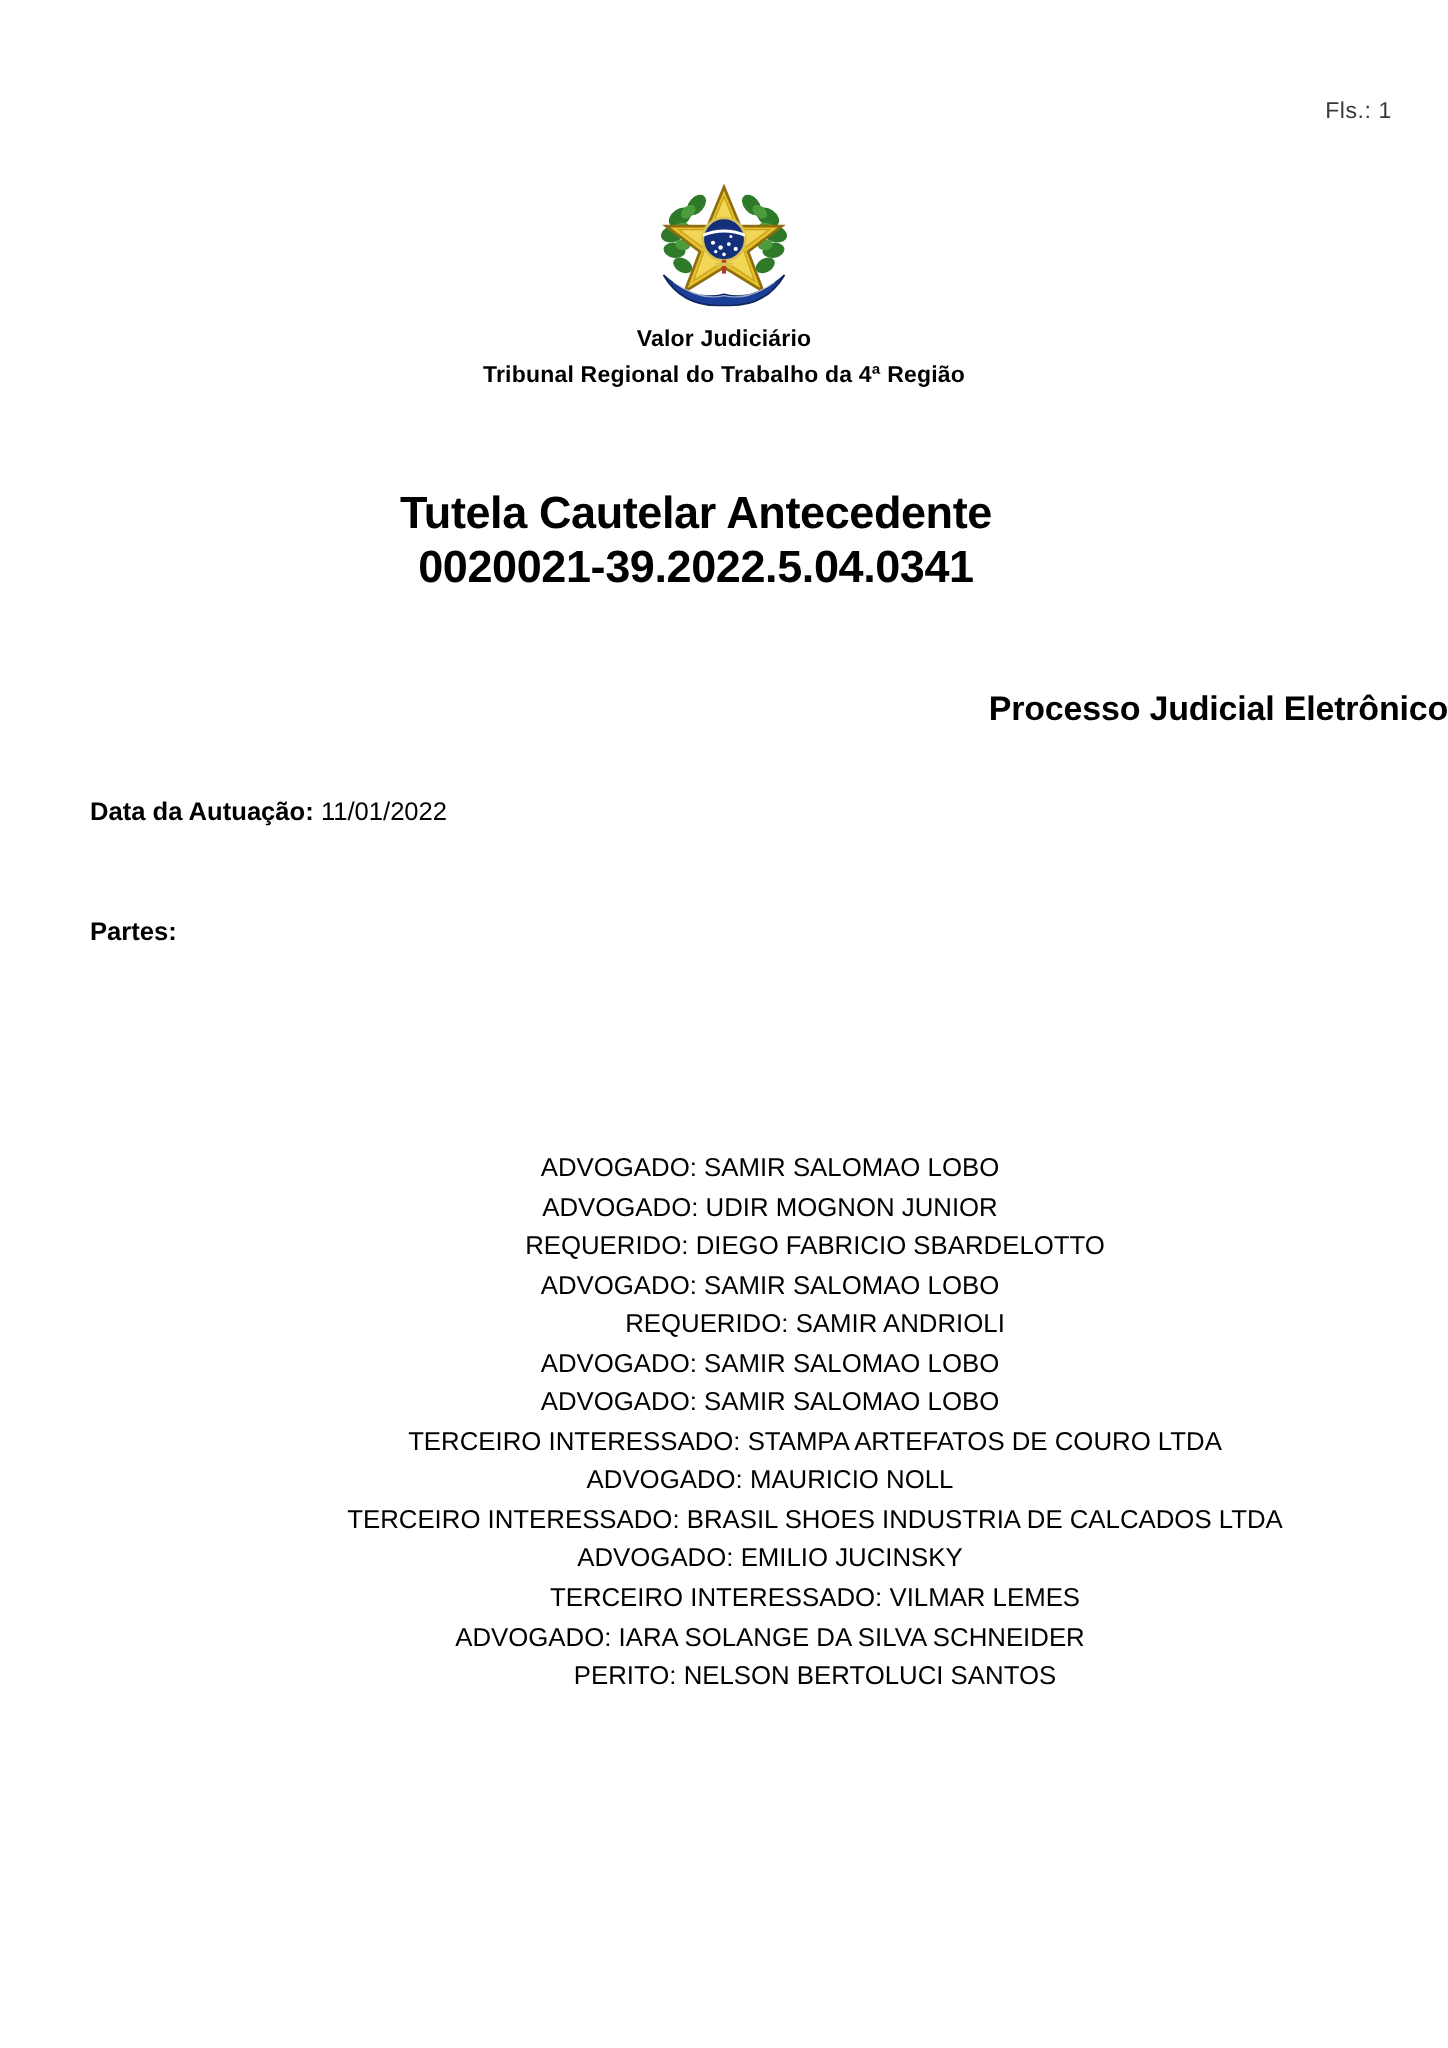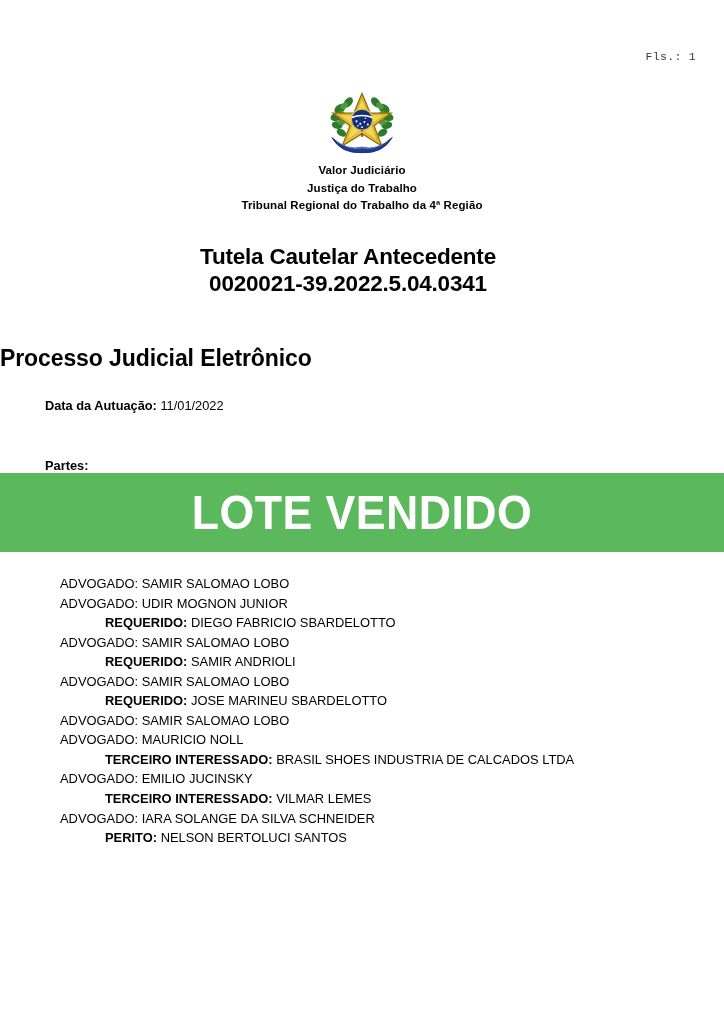--- a/index.html
+++ b/index.html
@@ -18,21 +18,21 @@
     height: 1024px;
     background: #ffffff;
     overflow: hidden;
   }
 
   
   .folio {
     position: absolute;
     top: 50px;
     right: 28px;
-    font-family: Liberation Mono, monospace;
+    font-family: Liberation Sans, sans-serif;
     font-size: 11.5px;
     color: #3a3a3a;
     letter-spacing: 0.3px;
     white-space: nowrap;
   }
 
   
   .crest-wrap {
     position: absolute;
     top: 88px;
@@ -76,22 +76,22 @@
     line-height: 27px;
     letter-spacing: -0.2px;
   }
 
   
   .system-name {
     position: absolute;
     top: 345px;
     left: 0;
     width: 724px;
-    text-align: left;
-    font-size: 23px;
+    text-align: right;
+    font-size: 17px;
     font-weight: bold;
     letter-spacing: -0.1px;
   }
 
   
   .meta {
     position: absolute;
     top: 396px;
     left: 45px;
     width: 640px;
@@ -118,23 +118,24 @@
   .parties-list {
     position: absolute;
     top: 574px;
     left: 60px;
     width: 650px;
   }
   .party-row {
     font-size: 12.9px;
     line-height: 19.55px;
     white-space: nowrap;
+    text-align: center;
   }
   .party-role { font-weight: normal; }
-  .party-row.bold-role .party-role { font-weight: bold; padding-left: 45px; }
+  .party-row.bold-role .party-role { font-weight: normal; padding-left: 45px; }
   .party-name { font-weight: normal; }
 
   
   .sold-banner {
     position: absolute;
     left: 0;
     top: 473px;
     width: 724px;
     height: 79px;
     background: #5cb85c;
@@ -202,21 +203,20 @@
       <rect x="48.5" y="61" width="3" height="10" fill="#b33b2b"></rect>
       <rect x="44" y="63" width="12" height="2.5" fill="#d8c253"></rect>
 
       <path d="M6 72 Q28 92 50 86 Q72 92 94 72 Q80 96 50 94 Q20 96 6 72 Z" fill="#1b3f99" stroke="#0f275e" stroke-width="1.2"></path>
       <path d="M13 77 Q32 91 50 87 Q68 91 87 77" stroke="#cbd8ef" stroke-width="1" fill="none" opacity="0.7"></path>
     </svg>
   </div>
 
   <div class="org-head">
     <div class="org-line">Valor Judiciário</div>
-    <div class="org-line">Justiça do Trabalho</div>
     <div class="org-line">Tribunal Regional do Trabalho da 4ª Região</div>
   </div>
 
   <div class="case-title">
     <div class="case-title-line">Tutela Cautelar Antecedente</div>
     <div class="case-title-line">0020021-39.2022.5.04.0341</div>
   </div>
 
   <div class="system-name">Processo Judicial Eletrônico</div>
 
@@ -247,27 +247,27 @@
       <span class="party-name">SAMIR SALOMAO LOBO</span>
     </div>
     <div class="party-row bold-role">
       <span class="party-role">REQUERIDO:</span>
       <span class="party-name">SAMIR ANDRIOLI</span>
     </div>
     <div class="party-row">
       <span class="party-role">ADVOGADO:</span>
       <span class="party-name">SAMIR SALOMAO LOBO</span>
     </div>
-    <div class="party-row bold-role">
-      <span class="party-role">REQUERIDO:</span>
-      <span class="party-name">JOSE MARINEU SBARDELOTTO</span>
-    </div>
-    <div class="party-row">
-      <span class="party-role">ADVOGADO:</span>
-      <span class="party-name">SAMIR SALOMAO LOBO</span>
+    <div class="party-row">
+      <span class="party-role">ADVOGADO:</span>
+      <span class="party-name">SAMIR SALOMAO LOBO</span>
+    </div>
+    <div class="party-row bold-role">
+      <span class="party-role">TERCEIRO INTERESSADO:</span>
+      <span class="party-name">STAMPA ARTEFATOS DE COURO LTDA</span>
     </div>
     <div class="party-row">
       <span class="party-role">ADVOGADO:</span>
       <span class="party-name">MAURICIO NOLL</span>
     </div>
     <div class="party-row bold-role">
       <span class="party-role">TERCEIRO INTERESSADO:</span>
       <span class="party-name">BRASIL SHOES INDUSTRIA DE CALCADOS LTDA</span>
     </div>
     <div class="party-row">
@@ -281,17 +281,14 @@
     <div class="party-row">
       <span class="party-role">ADVOGADO:</span>
       <span class="party-name">IARA SOLANGE DA SILVA SCHNEIDER</span>
     </div>
     <div class="party-row bold-role">
       <span class="party-role">PERITO:</span>
       <span class="party-name">NELSON BERTOLUCI SANTOS</span>
     </div>
   </div>
 
-  <div class="sold-banner" style="background: rgb(92, 184, 92);">
-    <span class="sold-banner-text" style="color: rgb(255, 255, 255);">LOTE VENDIDO</span>
-  </div>
 
 </div>
 
 </body></html>

